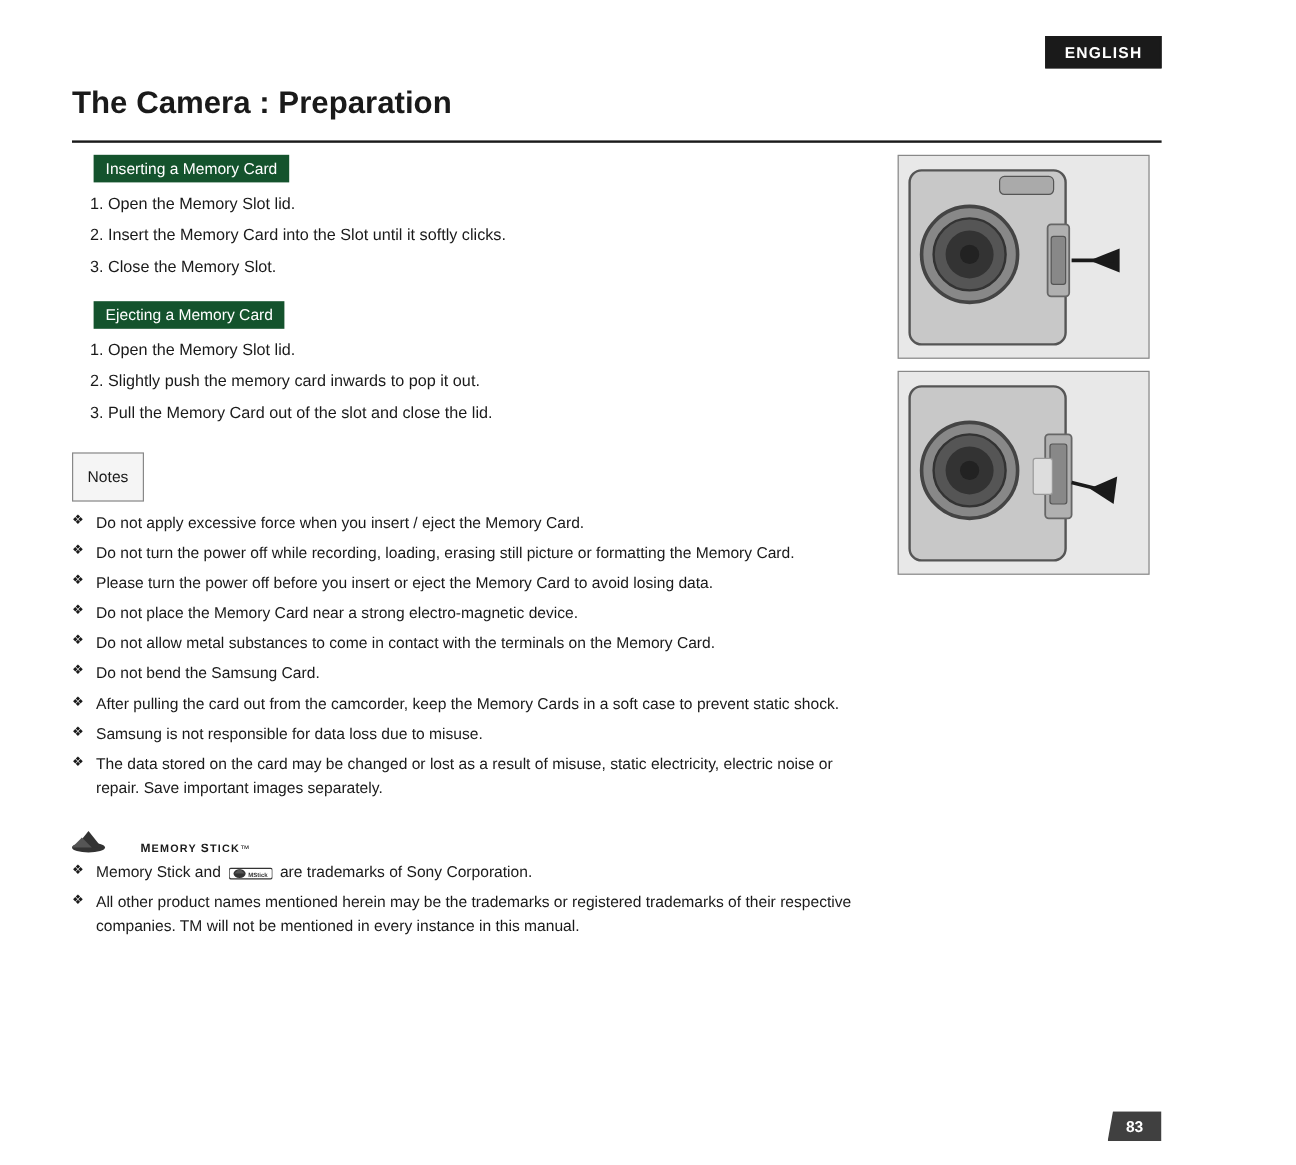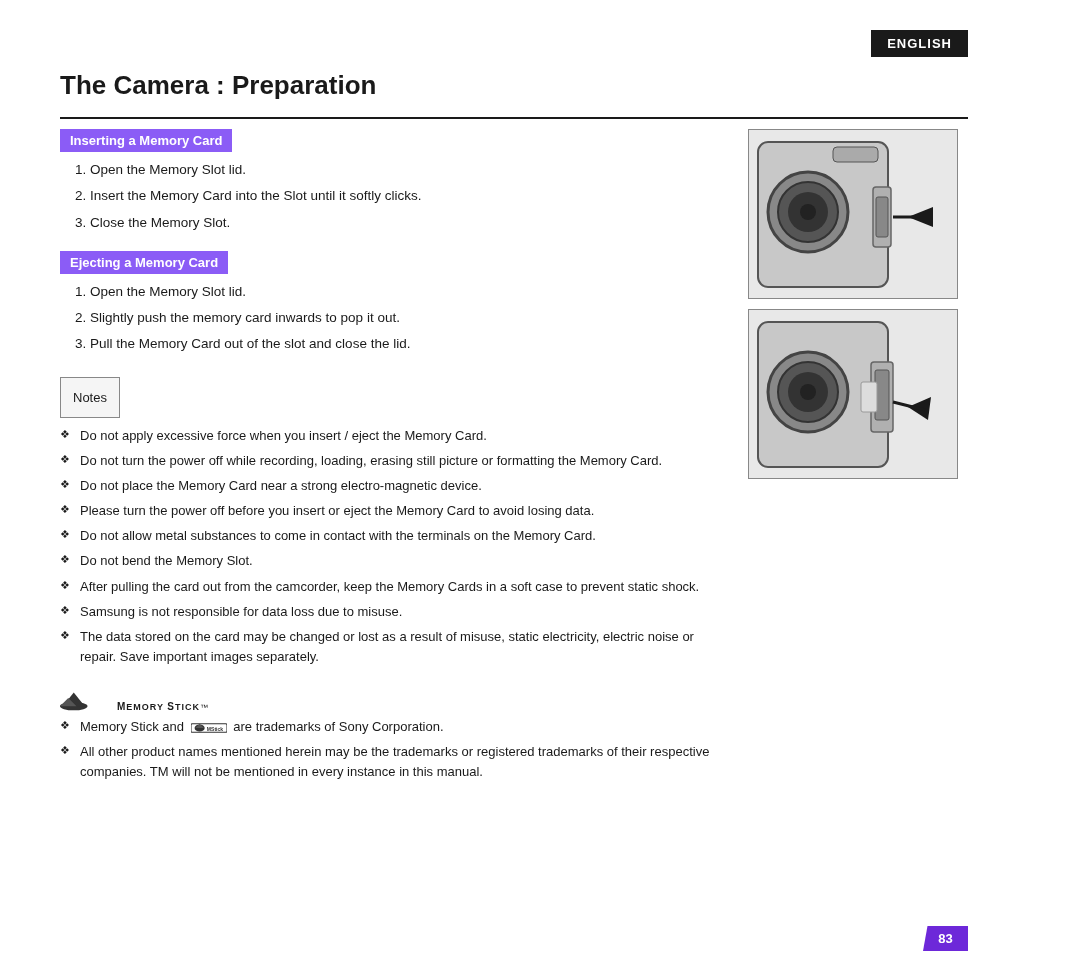--- a/index.html
+++ b/index.html
@@ -63,27 +63,28 @@
     .right-images {
       width: 220px;
       flex-shrink: 0;
       display: flex;
       flex-direction: column;
       gap: 10px;
     }
 
     
     .section-header {
-      background: #8b5cf6;
+      background: #14532d;
       color: #ffffff;
-      font-weight: bold;
+      font-weight: normal;
       font-size: 13px;
       padding: 4px 10px;
       margin-bottom: 6px;
       display: inline-block;
+      margin-left: 18px;
     }
 
     .section-block {
       margin-bottom: 16px;
     }
 
     .section-block ol {
       margin-left: 30px;
       line-height: 1.8;
       font-size: 13.5px;
@@ -162,21 +163,21 @@
       display: flex;
       align-items: center;
       justify-content: center;
     }
 
     
     .page-number {
       position: absolute;
       bottom: 20px;
       right: 60px;
-      background: #6d28d9;
+      background: #404040;
       color: #ffffff;
       font-weight: bold;
       font-size: 13px;
       padding: 5px 10px;
       clip-path: polygon(10% 0%, 100% 0%, 100% 100%, 0% 100%);
       min-width: 45px;
       text-align: center;
     }
   </style>
 </head>
@@ -211,24 +212,24 @@
           <li>Pull the Memory Card out of the slot and close the lid.</li>
         </ol>
       </div>
 
       
       <div class="notes-box">Notes</div>
 
       <ul class="bullet-list">
         <li>Do not apply excessive force when you insert / eject the Memory Card.</li>
         <li>Do not turn the power off while recording, loading, erasing still picture or formatting the Memory Card.</li>
+        <li>Please turn the power off before you insert or eject the Memory Card to avoid losing data.</li>
         <li>Do not place the Memory Card near a strong electro-magnetic device.</li>
-        <li>Please turn the power off before you insert or eject the Memory Card to avoid losing data.</li>
         <li>Do not allow metal substances to come in contact with the terminals on the Memory Card.</li>
-        <li>Do not bend the Memory Slot.</li>
+        <li>Do not bend the Samsung Card.</li>
         <li>After pulling the card out from the camcorder, keep the Memory Cards in a soft case to prevent static shock.</li>
         <li>Samsung is not responsible for data loss due to misuse.</li>
         <li>The data stored on the card may be changed or lost as a result of misuse, static electricity, electric noise or repair. Save important images separately.</li>
       </ul>
 
       
       <div class="memory-stick-section">
         <div class="memory-stick-logo">
 
           <svg class="ms-logo-svg" viewBox="0 0 80 35" xmlns="http://www.w3.org/2000/svg">

